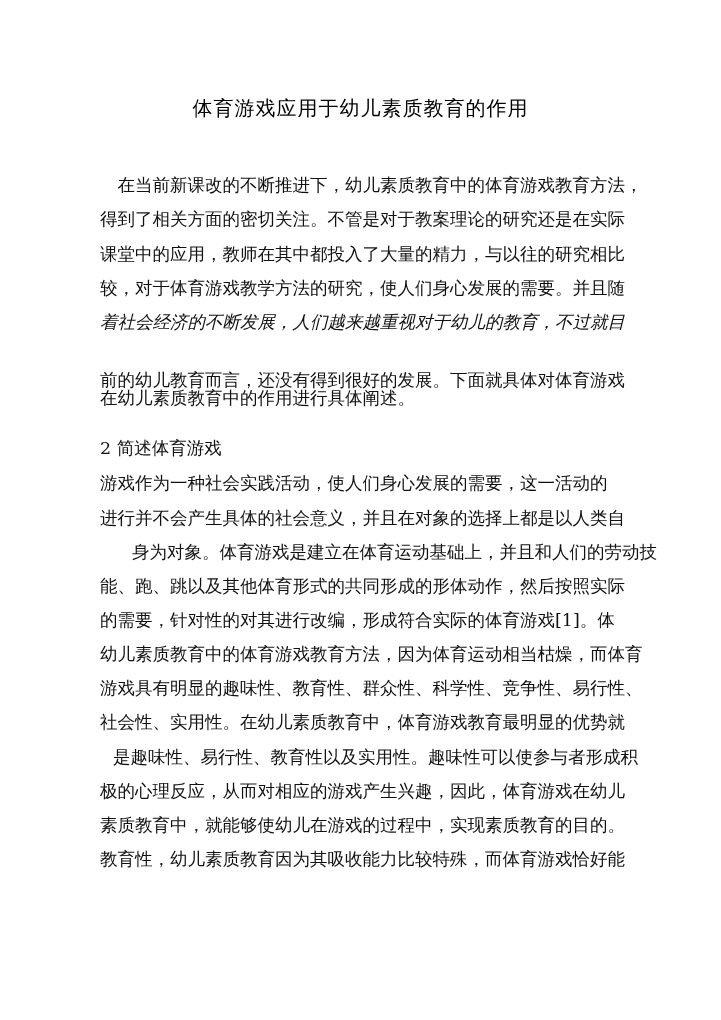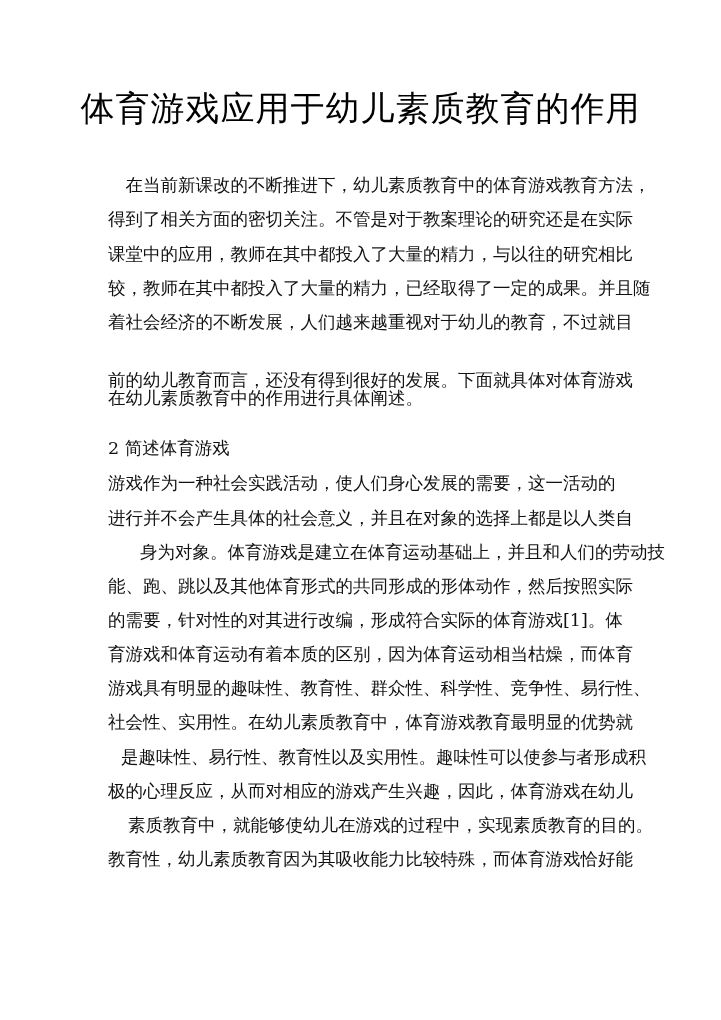--- a/index.html
+++ b/index.html
@@ -1,48 +1,48 @@
 <!DOCTYPE html>
 <html><head>
   <meta charset="utf-8">
   <style>
     html, body { margin: 0; padding: 0; background: #ffffff; }
     body { width: 721px; height: 1020px; position: relative; overflow: hidden; }
     .page { position: absolute; left: 0; top: 0; width: 721px; height: 1020px; background: #ffffff; }
     .title {
       position: absolute; left: 0; top: 88px; width: 721px; text-align: center;
       font-family: "DejaVu Serif", "Liberation Serif", serif;
-      font-size: 34px; line-height: 40px; color: #000; letter-spacing: 1px;
+      font-size: 20px; line-height: 40px; color: #000; letter-spacing: 1px;
     }
     .line {
-      position: absolute; left: 108px; width: 520px; white-space: nowrap;
+      position: absolute; left: 100px; width: 520px; white-space: nowrap;
       font-family: "DejaVu Serif", "Liberation Serif", serif;
       font-size: 17.5px; line-height: 26px; color: #111;
     }
   </style>
 </head>
 <body>
 
 <div class="page">
   <div class="title">体育游戏应用于幼儿素质教育的作用</div>
   <div id="body-lines">
       <div class="line" style="top: 172px;">　在当前新课改的不断推进下，幼儿素质教育中的体育游戏教育方法，</div>
       <div class="line" style="top: 206px;">得到了相关方面的密切关注。不管是对于教案理论的研究还是在实际</div>
       <div class="line" style="top: 241px;">课堂中的应用，教师在其中都投入了大量的精力，与以往的研究相比</div>
-      <div class="line" style="top: 275px;">较，教师在其中都投入了大量的精力，已经取得了一定的成果。并且随</div>
-      <div class="line" style="top: 309px;">着社会经济的不断发展，人们越来越重视对于幼儿的教育，不过就目</div>
+      <div class="line" style="top: 275px;">较，对于体育游戏教学方法的研究，使人们身心发展的需要。并且随</div>
+      <div class="line" style="top: 309px; font-style: italic;">着社会经济的不断发展，人们越来越重视对于幼儿的教育，不过就目</div>
       <div class="line" style="top: 343px; margin-top: 24px;">前的幼儿教育而言，还没有得到很好的发展。下面就具体对体育游戏</div>
       <div class="line" style="top: 377px; margin-top: 8px;">在幼儿素质教育中的作用进行具体阐述。</div>
       <div class="line" style="top: 435px;"> 2 简述体育游戏</div>
       <div class="line" style="top: 470px;"> 游戏作为一种社会实践活动，使人们身心发展的需要，这一活动的</div>
       <div class="line" style="top: 505px;">进行并不会产生具体的社会意义，并且在对象的选择上都是以人类自</div>
       <div class="line" style="top: 539px; margin-left: 32px;">身为对象。体育游戏是建立在体育运动基础上，并且和人们的劳动技</div>
       <div class="line" style="top: 573px;">能、跑、跳以及其他体育形式的共同形成的形体动作，然后按照实际</div>
       <div class="line" style="top: 607px;">的需要，针对性的对其进行改编，形成符合实际的体育游戏[1]。体</div>
-      <div class="line" style="top: 641px;">育游戏和体育运动有着本质的区别，因为体育运动相当枯燥，而体育</div>
+      <div class="line" style="top: 641px;">幼儿素质教育中的体育游戏教育方法，因为体育运动相当枯燥，而体育</div>
       <div class="line" style="top: 675px;">游戏具有明显的趣味性、教育性、群众性、科学性、竞争性、易行性、</div>
       <div class="line" style="top: 709px;">社会性、实用性。在幼儿素质教育中，体育游戏教育最明显的优势就</div>
       <div class="line" style="top: 744px; margin-left: 13px;">是趣味性、易行性、教育性以及实用性。趣味性可以使参与者形成积</div>
       <div class="line" style="top: 778px; text-align: right;">极的心理反应，从而对相应的游戏产生兴趣，因此，体育游戏在幼儿</div>
-      <div class="line" style="top: 812px; margin-left: 20px;">素质教育中，就能够使幼儿在游戏的过程中，实现素质教育的目的。</div>
+      <div class="line" style="top: 812px;">素质教育中，就能够使幼儿在游戏的过程中，实现素质教育的目的。</div>
       <div class="line" style="top: 846px;">教育性，幼儿素质教育因为其吸收能力比较特殊，而体育游戏恰好能</div>
     </div>
 </div>
 
 </body></html>

